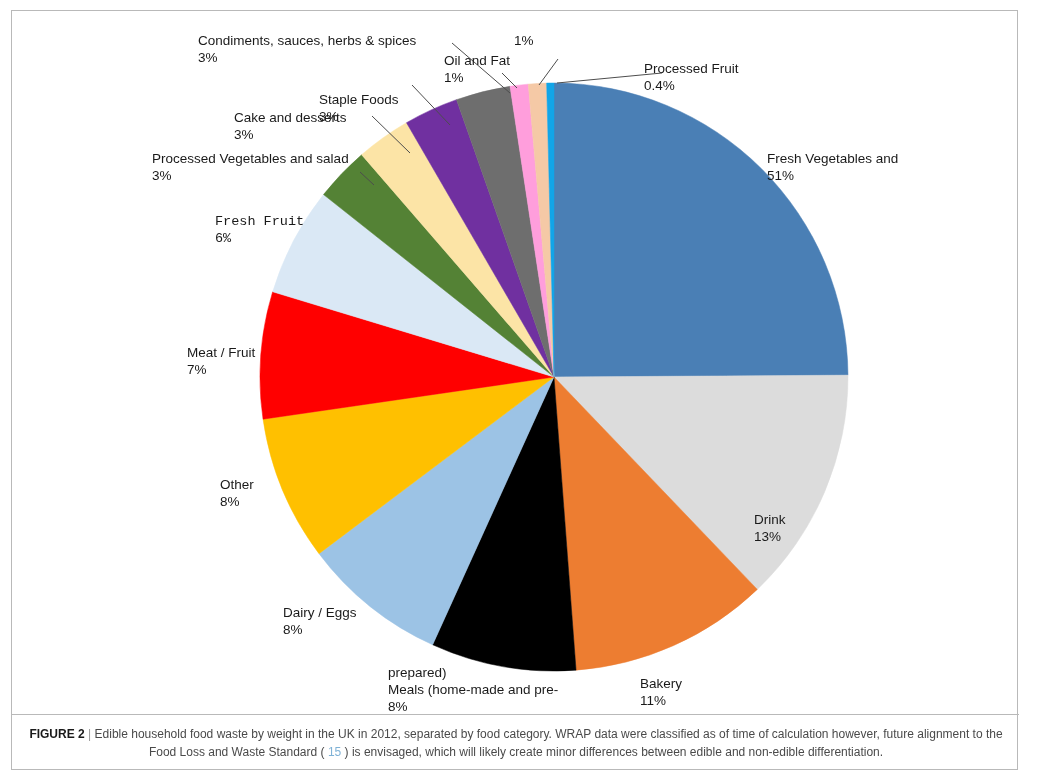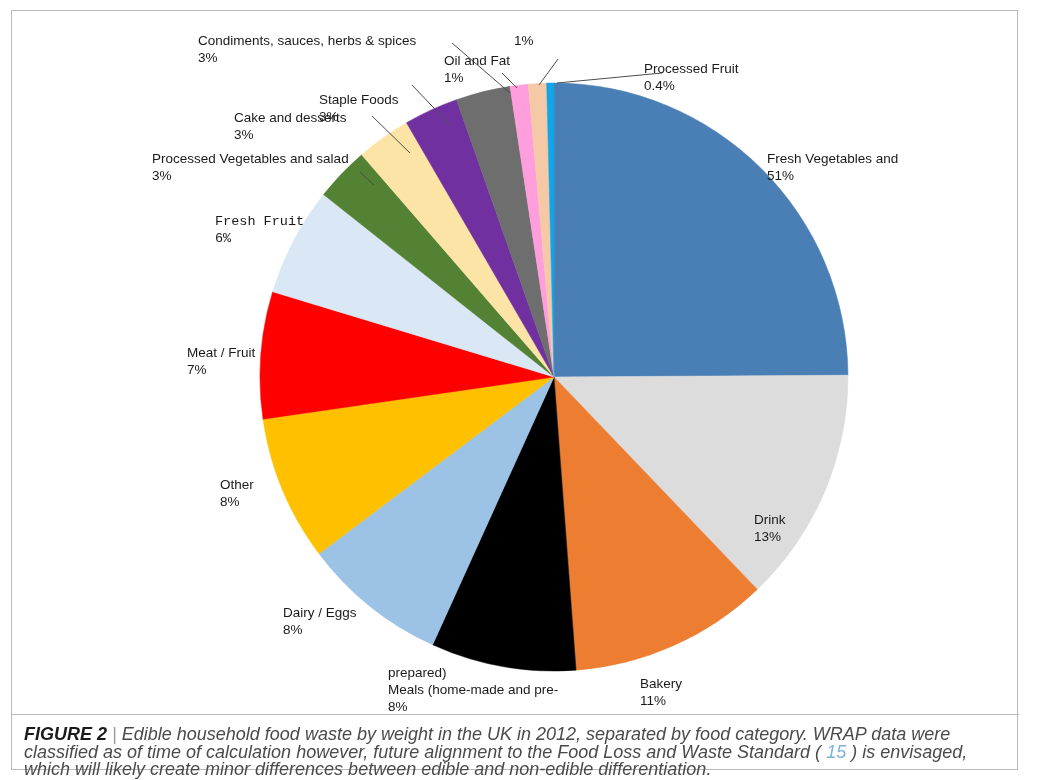--- a/index.html
+++ b/index.html
@@ -61,25 +61,24 @@
     width: 1007px;
     height: 1px;
     background: #b9b9b9;
   }
   #caption {
     position: absolute;
     left: 12px;
     top: 715px;
     width: 984px;
     font-family: "Liberation Sans", sans-serif;
-    font-size: 18px;
+    font-size: 12px;
     line-height: 17.5px;
     color: #4a4a4a;
-    text-align: left;
-    font-style: italic;
+    text-align: center;
   }
   #caption .fig-num {
     font-weight: bold;
     color: #1a1a1a;
   }
   #caption .fig-bar {
     color: #9a9a9a;
     font-weight: normal;
   }
   #caption .cite {

